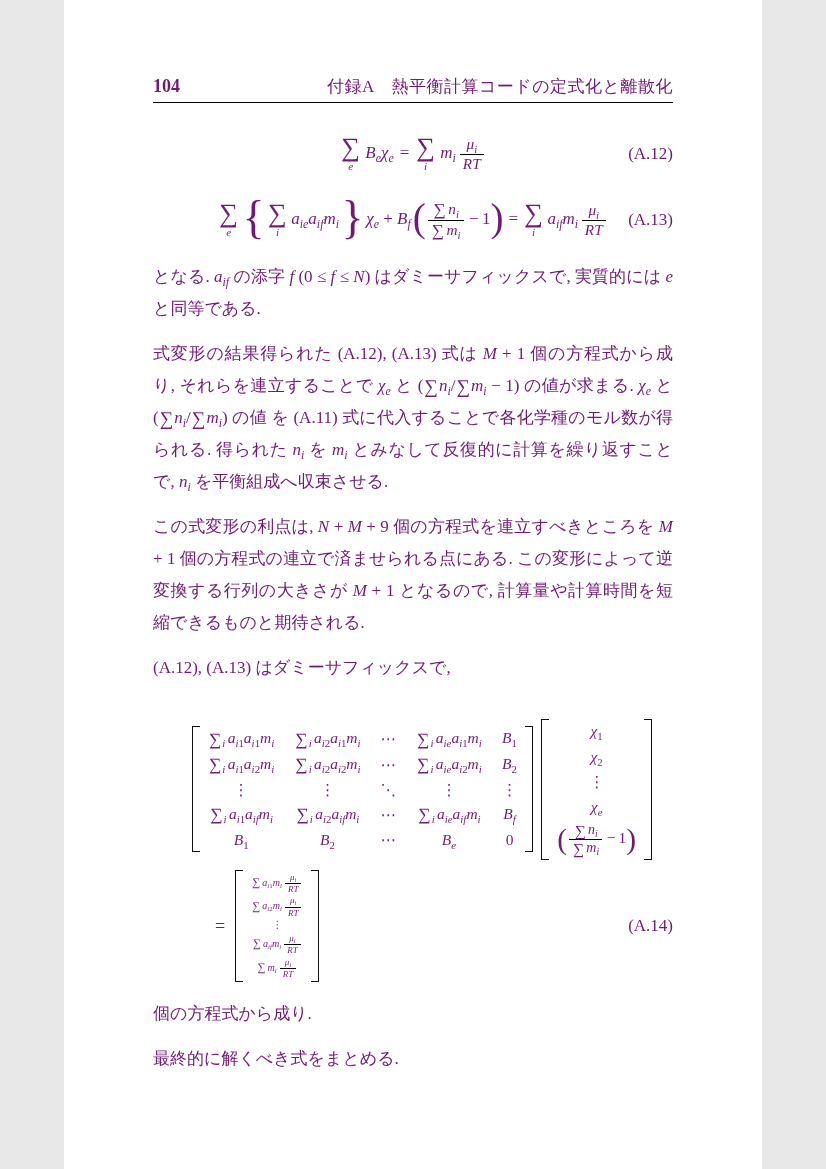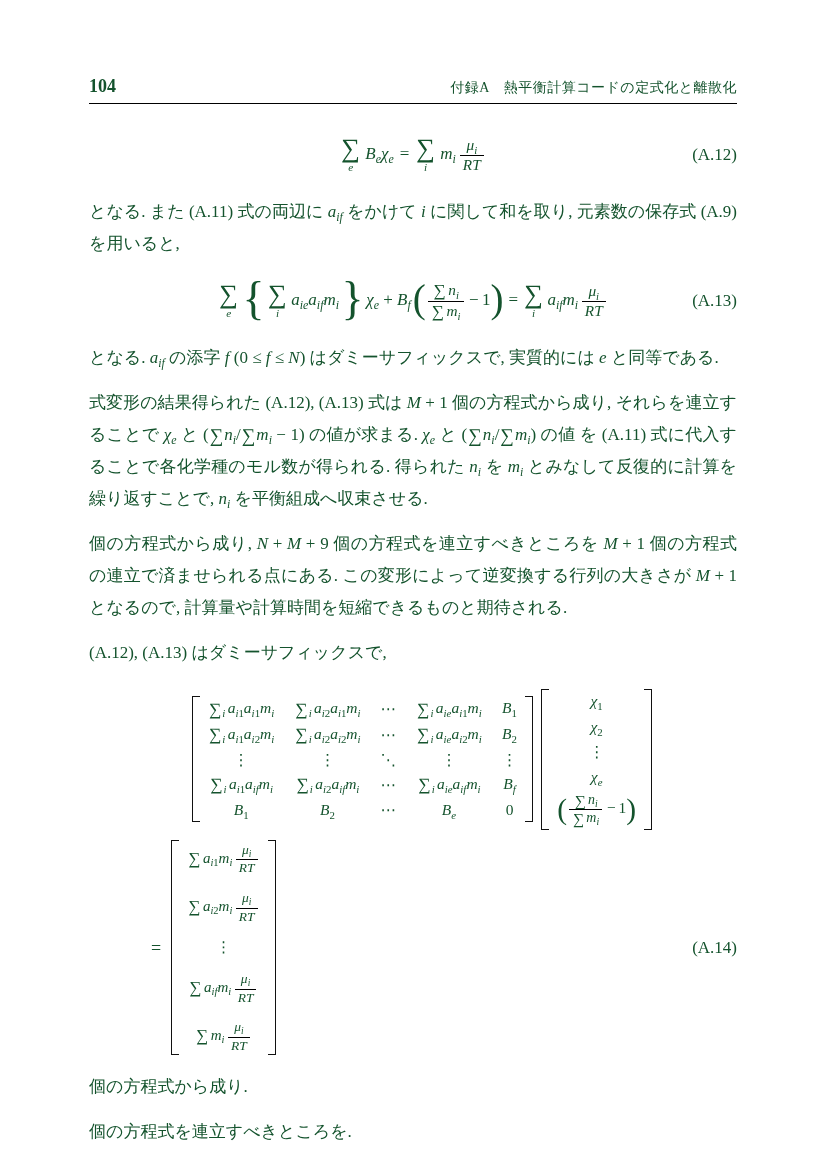--- a/index.html
+++ b/index.html
@@ -1,29 +1,29 @@
 <!DOCTYPE html>
 <html><head>
 <meta charset="utf-8">
 <style>
   html,body{margin:0;padding:0;background:#e8e8e8;}
   .page{
     position:relative;
-    width:826px;height:1169px;
+    width:698px;height:1169px;
     margin:0 auto;
     background:#ffffff;
     font-family:"Liberation Serif","DejaVu Serif",serif;
-    color:#14532d;
+    color:#701a75;
     box-sizing:border-box;
     padding:76px 89px 8px 89px;
     overflow:hidden;
   }
   .header{display:flex;justify-content:space-between;align-items:baseline;font-size:17px;line-height:20px;}
   .pnum{font-weight:bold;font-size:18px;}
-  .htitle{font-size:14px;letter-spacing:0.5px;}
+  .htitle{font-size:17px;letter-spacing:0.5px;}
   .hrule{border-bottom:1.6px solid #000;margin-top:5px;}
   .content{position:relative;margin-top:26px;font-size:17px;line-height:32px;}
   .para{margin:13px 0;text-align:justify;}
   .para.indent{text-indent:34px;}
   
   .mt{font-family:"Liberation Serif","DejaVu Serif",serif;}
   .mv{font-style:italic;font-family:"Liberation Serif","DejaVu Serif",serif;}
   .msub{font-size:0.7em;vertical-align:-0.35em;line-height:1;}
   .msum{display:inline-flex;flex-direction:column;align-items:center;vertical-align:middle;line-height:1;margin:0 1px;}
   .msum .msig{font-size:1.55em;line-height:0.95;}
@@ -31,32 +31,32 @@
   .msump{font-size:1.12em;line-height:1;vertical-align:-0.08em;margin:0 1px;}
   .mfrac{display:inline-flex;flex-direction:column;align-items:center;vertical-align:middle;font-size:0.9em;line-height:1.15;margin:0 2px;}
   .mfn{padding:0 3px;}
   .mfd{border-top:1px solid #000;padding:0 3px;}
   .mbig{line-height:0;vertical-align:middle;font-weight:400;display:inline-block;transform:translateY(-0.04em);}
   .msp{display:inline-block;}
   
   .eqrow{position:relative;display:flex;justify-content:center;align-items:center;margin:16px 0;min-height:50px;}
   .eqlabel{position:absolute;right:0;top:50%;transform:translateY(-50%);font-size:17px;}
   
-  .a14{margin:18px 0 14px 0;}
+  .a14{margin:33px 0 14px 0;}
   .a14-line1{display:flex;justify-content:center;align-items:center;gap:8px;margin-left:18px;}
   .a14-line2{position:relative;display:flex;align-items:center;margin-left:62px;margin-top:6px;}
   .meq{font-size:18px;margin-right:10px;}
   .bmat{display:inline-flex;align-items:stretch;padding:2px 0;}
   .brL,.brR{width:7px;border:1.7px solid #111;}
   .brL{border-right:none;margin-right:6px;}
   .brR{border-left:none;margin-left:6px;}
   .mgrid{display:grid;align-items:center;justify-items:center;column-gap:20px;row-gap:5px;font-size:15.5px;line-height:1.25;padding:2px 2px;align-self:center;}
   .cols5{grid-template-columns:repeat(5,max-content);}
   .cols1{grid-template-columns:max-content;}
-  .rhs{row-gap:14px;font-size:15px;text-align:center;}
+  .rhs{row-gap:1px;font-size:10px;text-align:center;}
   .mcell{white-space:nowrap;}
 </style>
 </head>
 <body>
 
 <div class="page">
   <div class="header">
     <span class="pnum">104</span>
     <span class="htitle">付録A　熱平衡計算コードの定式化と離散化</span>
   </div>
@@ -71,21 +71,20 @@
           </span><span class="msp" style="width: 0.25em;"></span><span class="mv">B</span><span class="msub"><span class="mv">e</span></span><span class="mv">χ</span><span class="msub"><span class="mv">e</span></span><span class="msp" style="width: 0.35em;"></span><span class="mt">=</span><span class="msp" style="width: 0.35em;"></span><span class="msum">
             <span class="msig">∑</span>
             <span class="mlim">i</span>
           </span><span class="msp" style="width: 0.25em;"></span><span class="mv">m</span><span class="msub"><span class="mv">i</span></span><span class="msp" style="width: 0.12em;"></span><span class="mfrac">
             <span class="mfn"><span class="mv">μ</span><span class="msub"><span class="mv">i</span></span></span>
             <span class="mfd"><span class="mv">R</span><span class="mv">T</span></span>
           </span></span>
       <span class="eqlabel">(A.12)</span>
     </div>
 
-    <p class="para"><span class="mt">となる. また (A.11) 式の両辺に </span><span class="mv">a</span><span class="msub"><span class="mv">i</span><span class="mv">f</span></span><span class="mt"> をかけて </span><span class="mv">i</span><span class="mt"> に関して和を取り, 元素数の保存式 (A.9) を用いると,</span></p>
 
     <div class="eqrow">
       <span class="eqbody"><span class="msum">
             <span class="msig">∑</span>
             <span class="mlim">e</span>
           </span><span class="msp" style="width: 0.2em;"></span><span class="mbig" style="font-size: 2.7em;">{</span><span class="msp" style="width: 0.15em;"></span><span class="msum">
             <span class="msig">∑</span>
             <span class="mlim">i</span>
           </span><span class="msp" style="width: 0.2em;"></span><span class="mv">a</span><span class="msub"><span class="mv">i</span><span class="mv">e</span></span><span class="mv">a</span><span class="msub"><span class="mv">i</span><span class="mv">f</span></span><span class="mv">m</span><span class="msub"><span class="mv">i</span></span><span class="msp" style="width: 0.15em;"></span><span class="mbig" style="font-size: 2.7em;">}</span><span class="msp" style="width: 0.15em;"></span><span class="mv">χ</span><span class="msub"><span class="mv">e</span></span><span class="msp" style="width: 0.25em;"></span><span class="mt">+</span><span class="msp" style="width: 0.25em;"></span><span class="mv">B</span><span class="msub"><span class="mv">f</span></span><span class="msp" style="width: 0.12em;"></span><span class="mbig" style="font-size: 2.3em;">(</span><span class="mfrac">
             <span class="mfn"><span class="msump">∑</span><span class="msp" style="width: 0.1em;"></span><span class="mv">n</span><span class="msub"><span class="mv">i</span></span></span>
@@ -95,21 +94,21 @@
             <span class="mlim">i</span>
           </span><span class="msp" style="width: 0.2em;"></span><span class="mv">a</span><span class="msub"><span class="mv">i</span><span class="mv">f</span></span><span class="mv">m</span><span class="msub"><span class="mv">i</span></span><span class="msp" style="width: 0.1em;"></span><span class="mfrac">
             <span class="mfn"><span class="mv">μ</span><span class="msub"><span class="mv">i</span></span></span>
             <span class="mfd"><span class="mv">R</span><span class="mv">T</span></span>
           </span></span>
       <span class="eqlabel">(A.13)</span>
     </div>
 
     <p class="para"><span class="mt">となる. </span><span class="mv">a</span><span class="msub"><span class="mv">i</span><span class="mv">f</span></span><span class="mt"> の添字 </span><span class="mv">f</span><span class="mt"> (0 ≤ </span><span class="mv">f</span><span class="mt"> ≤ </span><span class="mv">N</span><span class="mt">) はダミーサフィックスで, 実質的には </span><span class="mv">e</span><span class="mt"> と同等である.</span></p>
     <p class="para"><span class="mt">式変形の結果得られた (A.12), (A.13) 式は </span><span class="mv">M</span><span class="mt"> + 1 個の方程式から成り, それらを連立することで </span><span class="mv">χ</span><span class="msub"><span class="mv">e</span></span><span class="mt"> と (</span><span class="msump">∑</span><span class="mv">n</span><span class="msub"><span class="mv">i</span></span><span class="mt">/</span><span class="msump">∑</span><span class="mv">m</span><span class="msub"><span class="mv">i</span></span><span class="mt"> − 1) の値が求まる. </span><span class="mv">χ</span><span class="msub"><span class="mv">e</span></span><span class="mt"> と (</span><span class="msump">∑</span><span class="mv">n</span><span class="msub"><span class="mv">i</span></span><span class="mt">/</span><span class="msump">∑</span><span class="mv">m</span><span class="msub"><span class="mv">i</span></span><span class="mt">) の値 を (A.11) 式に代入することで各化学種のモル数が得られる. 得られた </span><span class="mv">n</span><span class="msub"><span class="mv">i</span></span><span class="mt"> を </span><span class="mv">m</span><span class="msub"><span class="mv">i</span></span><span class="mt"> とみなして反復的に計算を繰り返すことで, </span><span class="mv">n</span><span class="msub"><span class="mv">i</span></span><span class="mt"> を平衡組成へ収束させる.</span></p>
-    <p class="para"><span class="mt">個の方程式から成り, </span><span class="mv">N</span><span class="mt"> + </span><span class="mv">M</span><span class="mt"> + 9 個の方程式を連立すべきところを </span><span class="mv">M</span><span class="mt"> + 1 個の方程式の連立で済ませられる点にある. この変形によって逆変換する行列の大きさが </span><span class="mv">M</span><span class="mt"> + 1 となるので, 計算量や計算時間を短縮できるものと期待される.</span></p>
+    <p class="para"><span class="mt">この式変形の利点は, </span><span class="mv">N</span><span class="mt"> + </span><span class="mv">M</span><span class="mt"> + 9 個の方程式を連立すべきところを </span><span class="mv">M</span><span class="mt"> + 1 個の方程式の連立で済ませられる点にある. この変形によって逆変換する行列の大きさが </span><span class="mv">M</span><span class="mt"> + 1 となるので, 計算量や計算時間を短縮できるものと期待される.</span></p>
     <p class="para"><span class="mt">(A.12), (A.13) はダミーサフィックスで,</span></p>
 
     <div class="a14">
       <div class="a14-line1">
         <span class="bmat">
           <span class="brL"></span>
           <span class="mgrid cols5">
               <span class="mcell"><span class="msump">∑</span><span class="msub"><span class="mv">i</span></span><span class="msp" style="width: 0.15em;"></span><span class="mv">a</span><span class="msub"><span class="mv">i</span><span class="mt">1</span></span><span class="mv">a</span><span class="msub"><span class="mv">i</span><span class="mt">1</span></span><span class="mv">m</span><span class="msub"><span class="mv">i</span></span></span>
               <span class="mcell"><span class="msump">∑</span><span class="msub"><span class="mv">i</span></span><span class="msp" style="width: 0.15em;"></span><span class="mv">a</span><span class="msub"><span class="mv">i</span><span class="mt">2</span></span><span class="mv">a</span><span class="msub"><span class="mv">i</span><span class="mt">1</span></span><span class="mv">m</span><span class="msub"><span class="mv">i</span></span></span>
               <span class="mcell"><span class="mt">⋯</span></span>
@@ -176,15 +175,15 @@
                   <span class="mfd"><span class="mv">R</span><span class="mv">T</span></span>
                 </span></span>
             </span>
           <span class="brR"></span>
         </span>
         <span class="eqlabel">(A.14)</span>
       </div>
     </div>
 
     <p class="para"><span class="mt">個の方程式から成り.</span></p>
-    <p class="para"><span class="mt">個の方程式を連立すべきところを.</span></p>
+    <p class="para"><span class="mt">最終的に解くべき式をまとめる.</span></p>
   </div>
 </div>
 
 </body></html>

